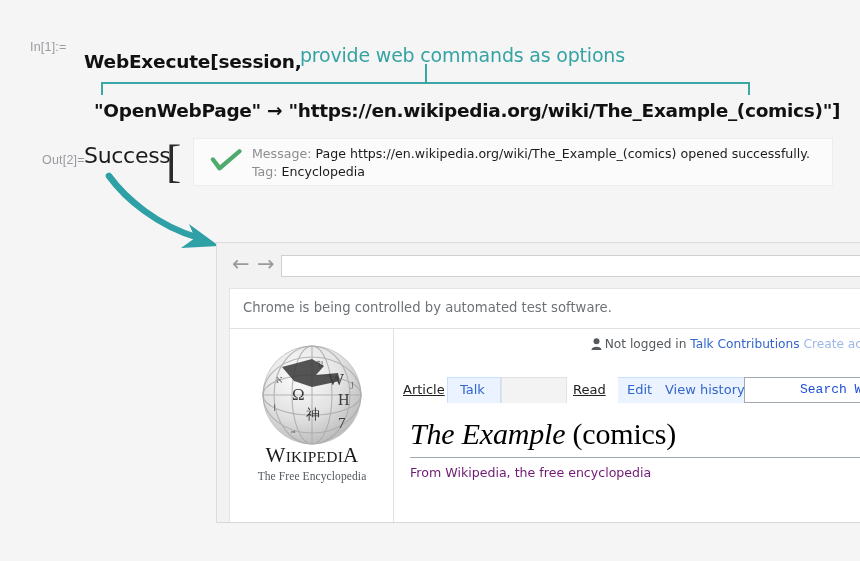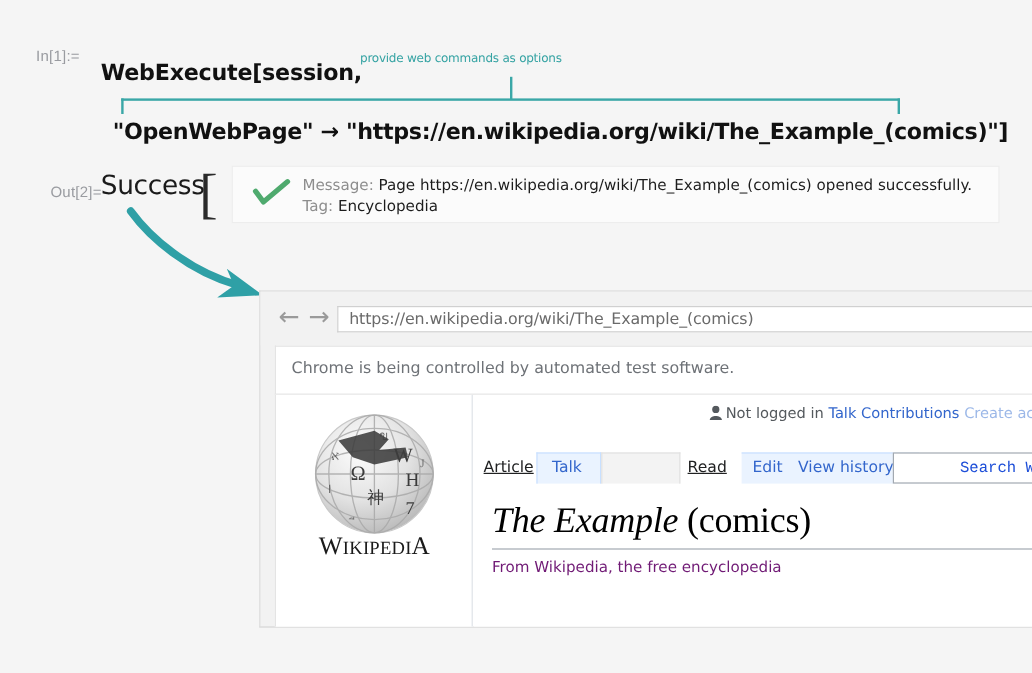--- a/index.html
+++ b/index.html
@@ -29,21 +29,21 @@
     color:#111;
     white-space:nowrap;
   }
   #in-line-1{ left:84px; top:51px; font-size:18.5px; letter-spacing:-0.2px;}
   #in-line-2{ left:94px; top:100px; font-size:18.5px; letter-spacing:-0.3px;}
 
   
   .annot-text{
     color:#35a3a3;
     font-family:"DejaVu Sans", sans-serif;
-    font-size:10px;
+    font-size:19px;
     white-space:nowrap;
     letter-spacing:-0.2px;
   }
   .teal-line{ background:#3aa7a7; }
 
   
   #out-success{
     left:84px; top:143px;
     font-family:"DejaVu Sans", sans-serif;
     font-size:22px;
@@ -270,21 +270,20 @@
   <path d="M14,8 C30,30 62,58 104,70" fill="none" stroke="#2fa0a6" stroke-width="6.5" stroke-linecap="round"></path>
   <path d="M124,78 L94,56 L100,70 L86,80 Z" fill="#2fa0a6"></path>
 </svg>
 
 <div class="abs" id="browser">
 
   <div class="abs" id="nav-bar">
     <div class="abs nav-arrow" style="left:15px;top:11px;">←</div>
     <div class="abs nav-arrow" style="left:40px;top:11px;">→</div>
     <div class="abs" id="url-field"></div>
-    <div class="abs" id="url-text">https://en.wikipedia.org/wiki/The_Example_(comics)</div>
   </div>
 
   <div class="abs" id="infobar"></div>
   <div class="abs" id="infobar-text">Chrome is being controlled by automated test software.</div>
 
   <div class="abs" id="page-area">
 
     <div class="abs" id="wiki-sidebar">
 
       <div class="abs" id="globe-wrap">
@@ -317,20 +316,21 @@
             <text x="96" y="46" font-size="10" opacity=".6">J</text>
             <text x="62" y="24" font-size="11" opacity=".7">ข</text>
           </g>
           <path d="M28 24 L58 16 L70 23 L62 32 L84 30 L86 38 L58 44 L40 38 Z" fill="#3c3c3c" opacity=".88"></path>
         </svg>
       </div>
 
       <div class="abs wordmark" id="wiki-wordmark">
         <span>W</span><span class="small">IKIPEDI</span><span>A</span>
       </div>
+      <div class="abs wordmark" id="wiki-tagline">The Free Encyclopedia</div>
     </div>
 
     <div class="abs" id="wiki-main">
 
       <div class="abs" id="user-links">
         <span class="person-icon">
           <svg width="11" height="12" viewBox="0 0 11 12" aria-hidden="true">
             <circle cx="5.5" cy="3.2" r="3" fill="#54595d"></circle>
             <path d="M0.4 12 C0.9 7.6 10.1 7.6 10.6 12 Z" fill="#54595d"></path>
           </svg>

